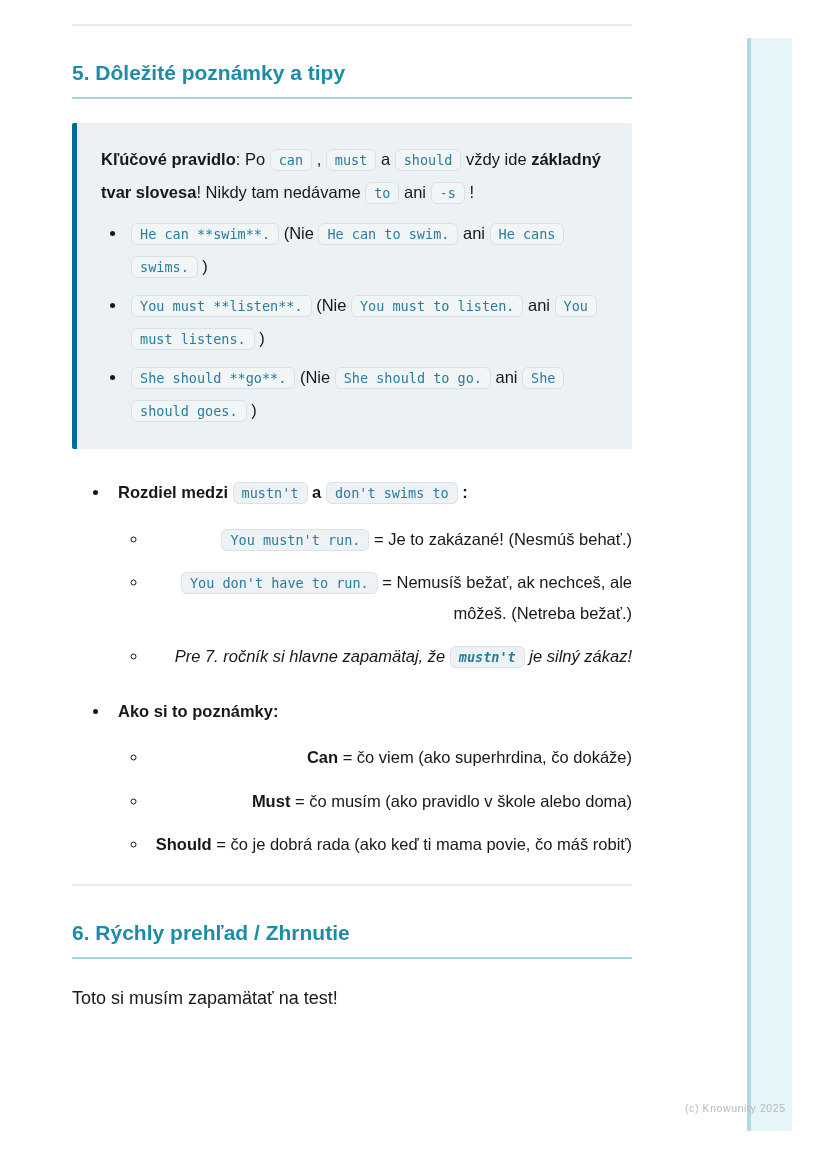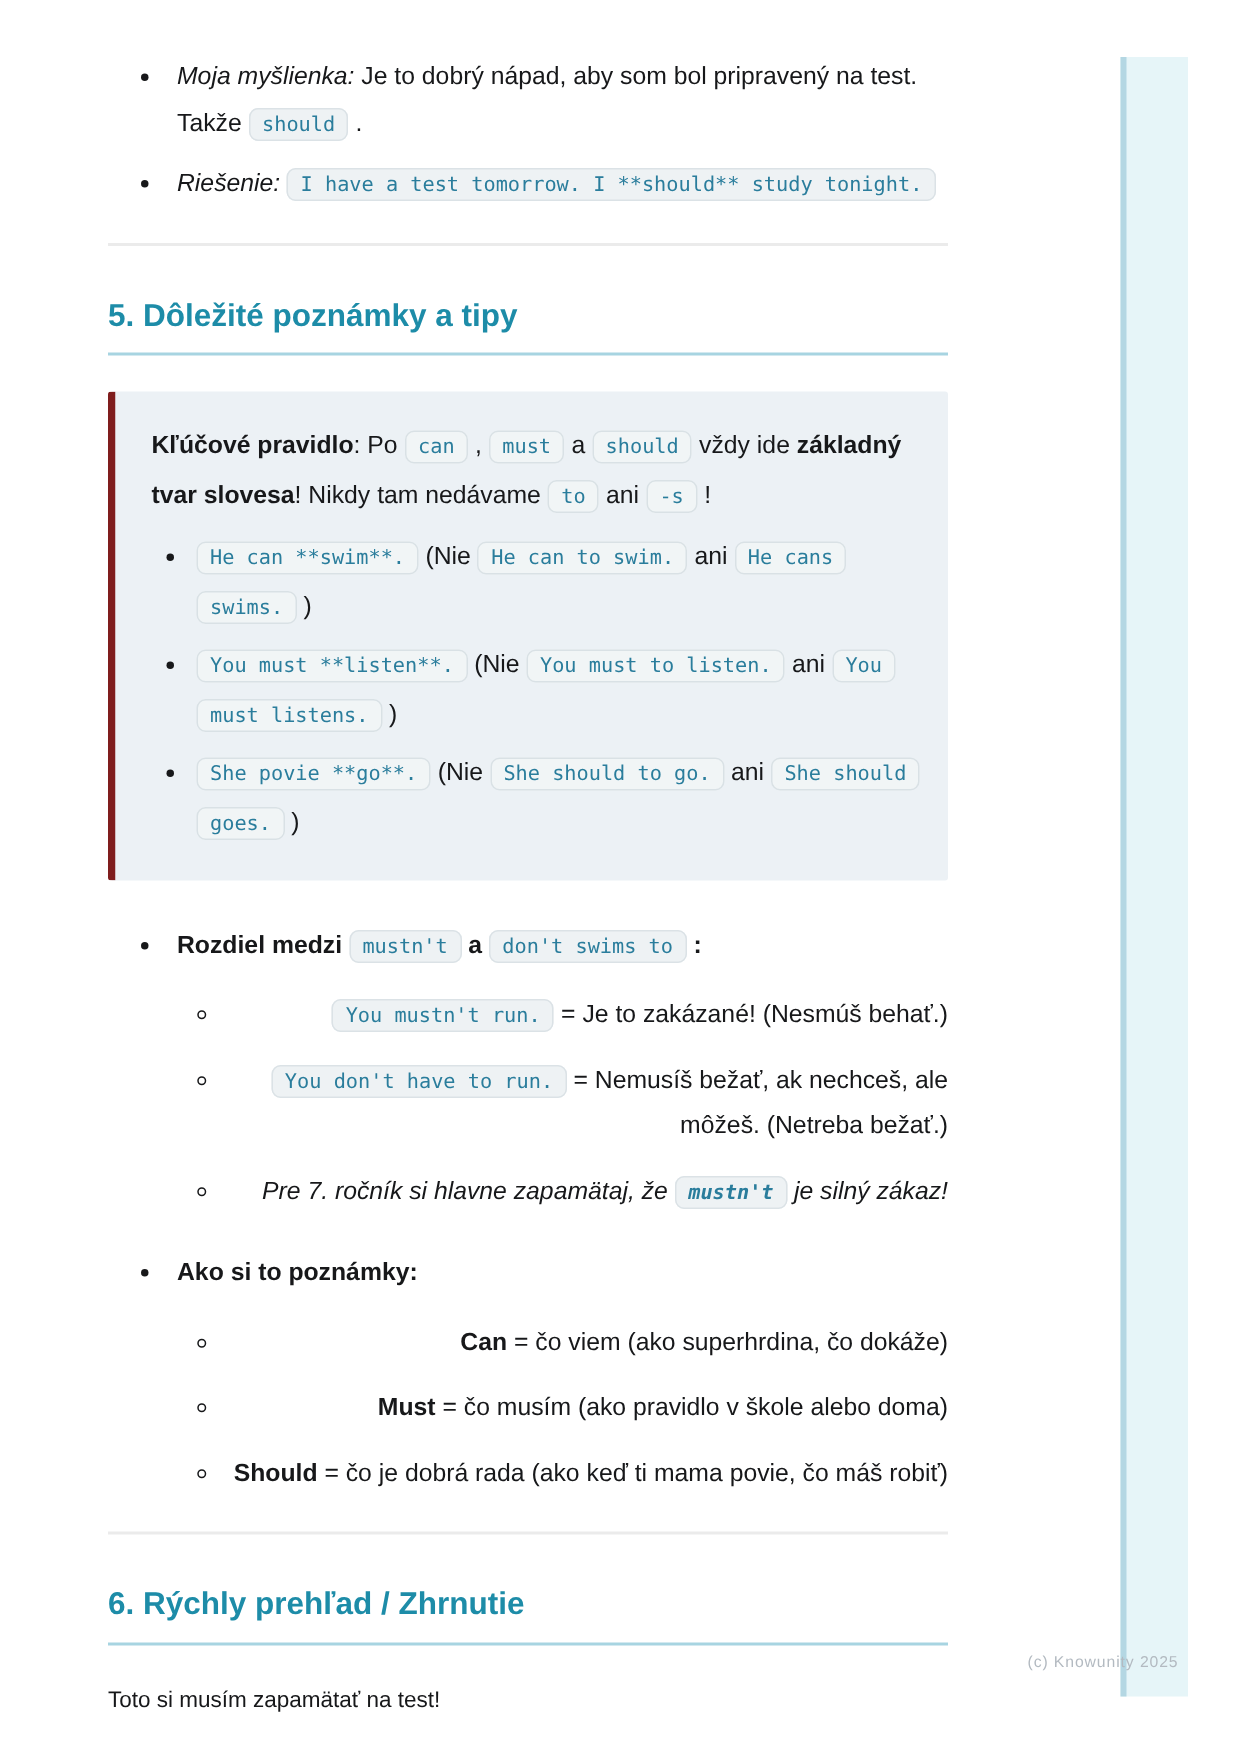--- a/index.html
+++ b/index.html
@@ -81,21 +81,21 @@
   .heading-underline {
     margin-top: 12px;
     height: 2px;
     width: 100%;
     background: #a7d4e1;
   }
   
   .callout {
     margin-top: 24px;
     background: #ecf1f5;
-    border-left: 5px solid #7f1d1d;
+    border-left: 5px solid #0369a1;
     border-radius: 2px;
     padding: 20px 24px 16px 24px;
     font-size: 16.5px;
     line-height: 2.0;
   }
   .callout code.chip { background: #f1f5f6; border-color: #d9e1e5; }
   .callout-intro { margin: 0; }
   ul.callout-list {
     list-style: disc;
     margin: 8px 0 0 0;
@@ -114,51 +114,47 @@
   ul.sub-list {
     list-style: circle;
     margin: 16px 0 0 0;
     padding-left: 30px;
     text-align: right;
   }
   ul.sub-list > li { margin-bottom: 13px; padding-left: 6px; }
   
   p.summary-intro {
     margin: 26px 0 0 0;
-    font-size: 15px;
+    font-size: 18px;
     line-height: 1.5;
   }
 </style>
 </head>
 <body>
 
 <div class="page">
 
   <div class="edge-strip"></div>
 
   <div class="watermark">(c) Knowunity 2025</div>
 
   <div class="content">
 
-    <ul class="intro-list">
-        <li><span><em>Moja myšlienka:</em> Je to dobrý nápad, aby som bol pripravený na test. Takže <code class="chip">should</code> .</span></li>
-        <li><span><em>Riešenie: </em><code class="chip">I have a test tomorrow. I **should** study tonight.</code></span></li>
-      </ul>
 
     <hr class="section-divider">
 
     <h2 class="section-heading">5. Dôležité poznámky a tipy</h2>
     <div class="heading-underline"></div>
 
     <div class="callout">
       <p class="callout-intro"><strong>Kľúčové pravidlo</strong>: Po <code class="chip">can</code> , <code class="chip">must</code> a <code class="chip">should</code> vždy ide <strong>základný tvar slovesa</strong>! Nikdy tam nedávame <code class="chip">to</code> ani <code class="chip">-s</code> !</p>
       <ul class="callout-list">
           <li><span><code class="chip">He can **swim**.</code> (Nie <code class="chip">He can to swim.</code> ani <code class="chip">He cans swims.</code> )</span></li>
           <li><span><code class="chip">You must **listen**.</code> (Nie <code class="chip">You must to listen.</code> ani <code class="chip">You must listens.</code> )</span></li>
-          <li><span><code class="chip">She povie **go**.</code> (Nie <code class="chip">She should to go.</code> ani <code class="chip">She should goes.</code> )</span></li>
+          <li><span><code class="chip">She should **go**.</code> (Nie <code class="chip">She should to go.</code> ani <code class="chip">She should goes.</code> )</span></li>
         </ul>
     </div>
 
     <ul class="notes-list">
         <li><span><strong>Rozdiel medzi </strong><code class="chip">mustn't</code><strong> a </strong><code class="chip">don't swims to</code><strong> :</strong></span><ul class="sub-list">
             <li><span><code class="chip">You mustn't run.</code> = Je to zakázané! (Nesmúš behať.)</span></li>
             <li><span><code class="chip">You don't have to run.</code> = Nemusíš bežať, ak nechceš, ale môžeš. (Netreba bežať.)</span></li>
             <li><span><em>Pre 7. ročník si hlavne zapamätaj, že </em><code class="chip it">mustn't</code><em> je silný zákaz!</em></span></li>
           </ul></li>
         <li><span><strong>Ako si to poznámky:</strong></span><ul class="sub-list">

